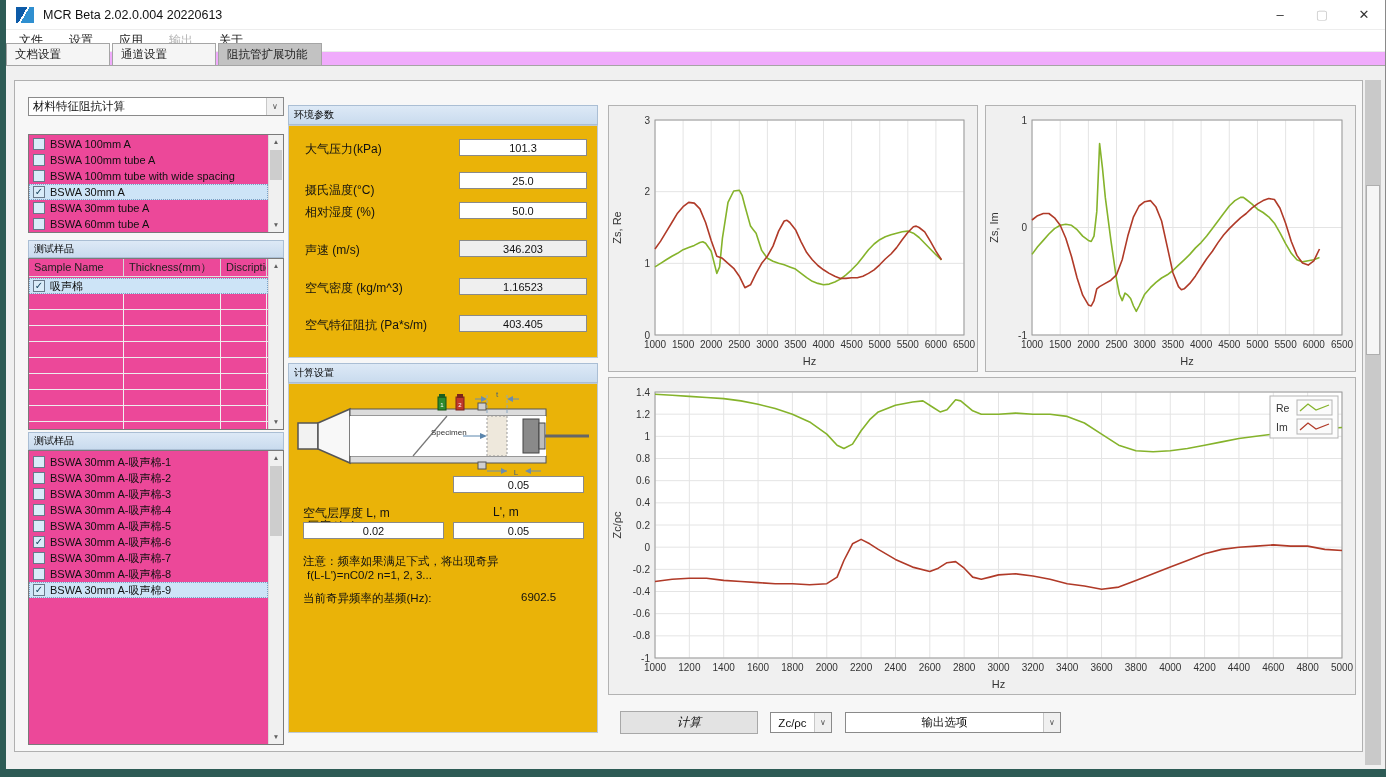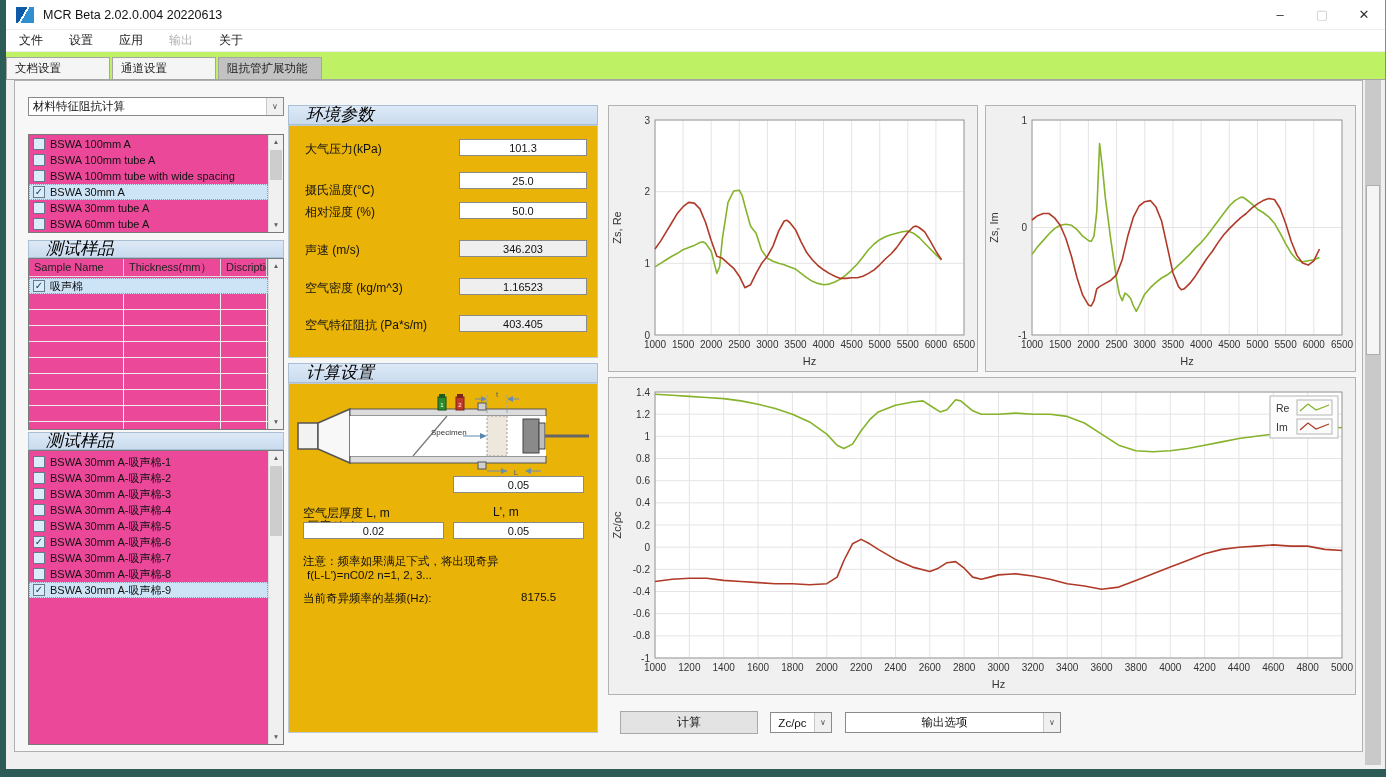--- a/index.html
+++ b/index.html
@@ -14,30 +14,30 @@
   .title { font-size:12.5px; color:#111; margin-left:9px; }
   .win-controls { margin-left:auto; display:flex; height:30px; }
   .wc { width:42px; display:flex; align-items:center; justify-content:center; font-size:13px; color:#333; }
   .wc.disabled { color:#c6c6c6; }
   
   .menubar { position:absolute; left:0; top:30px; right:0; height:22px; background:#fff;
              display:flex; align-items:center; font-size:12px; color:#1a1a1a; border-bottom:1px solid #ececec;}
   .menu-item { padding:3px 13px; }
   .menu-item.disabled { color:#b2b2b2; }
   
-  .tabbar { position:absolute; left:0; top:52px; right:0; height:28px; background:#bef264;
+  .tabbar { position:absolute; left:0; top:52px; right:0; height:14px; background:#f0abfc;
             display:flex; align-items:flex-end; border-bottom:1px solid #a5a5a5; }
   .tab { width:104px; height:22px; margin-right:2px; background:#f5f5f5; border:1px solid #a5a5a5;
          border-bottom:none; font-size:11.5px; color:#222; display:flex; align-items:center; padding-left:8px; }
   .tab.active { background:#c2c2c2; }
   .main-panel { position:absolute; left:8px; top:80px; width:1349px; height:672px;
                 background:#f7f7f7; border:1px solid #b0b0b0; }
   
   .hdr { position:absolute; height:18px; background:linear-gradient(#dde9f6,#c9dbee);
-         border:1px solid #aabed4; font-size:17px; color:#000; line-height:16px; padding-left:17px;font-style:italic; }
+         border:1px solid #aabed4; font-size:10px; color:#000; line-height:16px; padding-left:5px; }
   .listbox { position:absolute; background:#ec4899; border:1px solid #7a7a7a; overflow:hidden; }
   .check-row { height:16px; display:flex; align-items:center; gap:5px; padding-left:4px;
                font-size:11px; color:#111; white-space:nowrap; }
   .check-row.selected { background:#cde4f7; outline:1px dotted #7aa0c4; outline-offset:-1px; }
   .cb { width:12px; height:12px; flex:0 0 12px; border:1px solid #68798b; background:#d9ecf9;
         font-size:10px; line-height:10px; text-align:center; color:#14405c; }
   .sb { position:absolute; right:0; top:0; bottom:0; width:15px; background:#f0f0f0; border-left:1px solid #dcdcdc; }
   .sb .ar { height:14px; text-align:center; font-size:6.5px; color:#606060; line-height:14px; }
   .sb .ar.dn { position:absolute; bottom:0; left:0; right:0; }
   .sb .thumb { position:absolute; left:1px; width:12px; background:#cdcdcd; }
@@ -51,21 +51,21 @@
   .groupbox { position:absolute; background:#eab308; border:1px solid #bfc9d4; }
   .fld-label { position:absolute; font-size:12px; color:#111; white-space:nowrap; }
   .inp { position:absolute; height:17px; background:#fff; border:1px solid #8a8a8a; font-size:11px;
          text-align:center; color:#111; font-family:"Liberation Sans",sans-serif; padding:0; }
   .inp.ro { background:#efefef; }
   .note { position:absolute; font-size:11.5px; color:#111; white-space:nowrap; }
   
   .chart { position:absolute; background:#f0f0f0; border:1px solid #b3b3b3; }
   
   .btn { position:absolute; background:#e3e3e3; border:1px solid #a8a8a8; font-size:12px; color:#111;
-         display:flex; align-items:center; justify-content:center; }
+         display:flex; align-items:center; justify-content:center;font-style:italic; }
   .dd { position:absolute; background:#fff; border:1px solid #8a8a8a; font-size:11.5px; color:#111;
         display:flex; align-items:center; }
   .dd .dd-val { flex:1; text-align:center; overflow:hidden; white-space:nowrap; }
   .dd .chev { width:17px; align-self:stretch; background:#f0f0f0; border-left:1px solid #c8c8c8;
               display:flex; align-items:center; justify-content:center; font-size:8px; color:#555; }
   .vscroll { position:absolute; left:1359px; top:80px; width:16px; height:685px; background:#c9c9c9; }
   .vscroll .thumb { position:absolute; left:1px; width:14px; top:105px; height:170px;
                     background:#f5f5f5; border:1px solid #aeaeae; }
   .bottom-strip { position:absolute; left:0; right:0; top:769px; height:8px; background:#2d5b55; }
 </style>
@@ -309,21 +309,21 @@
     <input class="inp" style="left: 164px; top: 92px; width: 131px;" value="0.05">
 
     <div class="fld-label" style="left:14px;top:121px;">空气层厚度 L, m</div>
     <div class="fld-label" style="left:204px;top:121px;">L', m</div>
     <input class="inp" style="left: 14px; top: 138px; width: 141px;" value="0.02">
     <input class="inp" style="left: 164px; top: 138px; width: 131px;" value="0.05">
 
     <div class="note" style="left:14px;top:170px;">注意：频率如果满足下式，将出现奇异</div>
     <div class="note" style="left:18px;top:185px;">f(L-L')=nC0/2  n=1, 2, 3...</div>
     <div class="note" style="left:14px;top:207px;">当前奇异频率的基频(Hz):</div>
-    <div class="note" style="left:232px;top:207px;">8175.5</div>
+    <div class="note" style="left:232px;top:207px;">6902.5</div>
   </div>
 
   <div class="chart" id="chart0" style="left:602px;top:105px;width:370px;height:267px;"><svg width="368" height="265" font-family="Liberation Sans, sans-serif">
         <rect x="46" y="14" width="309" height="215" fill="#ffffff"></rect>
         <line x1="46" y1="14" x2="46" y2="229" stroke="#e4e4e4"></line>
         <text x="46" y="242" font-size="10" fill="#333" text-anchor="middle">1000</text>
         <line x1="74.0909090909091" y1="14" x2="74.0909090909091" y2="229" stroke="#e4e4e4"></line>
         <text x="74.0909090909091" y="242" font-size="10" fill="#333" text-anchor="middle">1500</text>
         <line x1="102.18181818181819" y1="14" x2="102.18181818181819" y2="229" stroke="#e4e4e4"></line>
         <text x="102.18181818181819" y="242" font-size="10" fill="#333" text-anchor="middle">2000</text>

